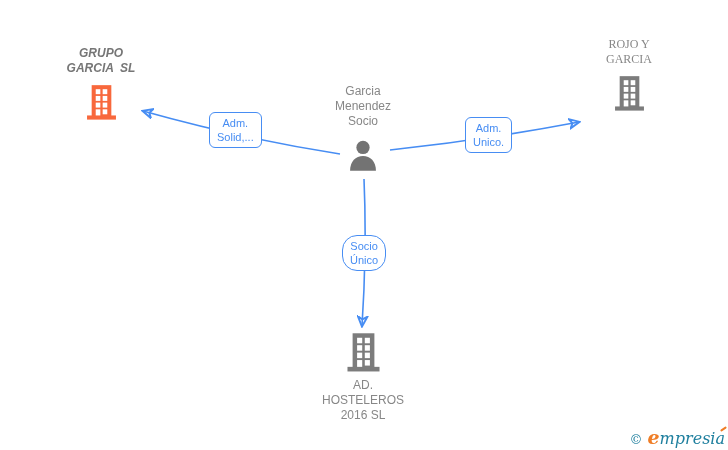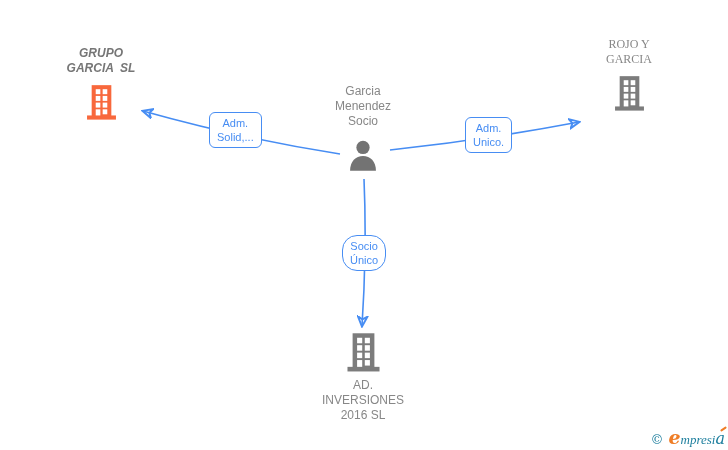--- a/index.html
+++ b/index.html
@@ -35,21 +35,21 @@
     text-align:center;padding:3px 7px;cursor:pointer;
   }
   .edge-label .line{display:block;white-space:pre;}
 
   .brand{
     position:absolute;right:3px;bottom:2px;display:flex;align-items:baseline;
     font-family:"DejaVu Serif", serif;font-style:italic;
   }
   .brand .copy{color:var(--logo-teal);font-size:13px;font-style:normal;margin-right:5px;}
   .brand .b-first{color:var(--logo-orange);font-size:19px;font-weight:bold;}
-  .brand .b-rest{color:var(--logo-teal);font-size:13px;font-family:Liberation Serif, serif;}
+  .brand .b-rest{color:var(--logo-teal);font-size:16px;}
   .brand .b-last{color:var(--logo-teal);font-size:16px;position:relative;}
   .brand .accent{
     position:absolute;top:-1px;right:-2px;width:7px;height:2px;
     background:var(--logo-orange);transform:rotate(-35deg);border-radius:1px;
   }
 </style>
 </head>
 <body>
 
 <svg width="0" height="0" style="position:absolute" aria-hidden="true">
@@ -107,21 +107,21 @@
   <svg class="icon person gap-top" width="36" height="36" style="margin-top:9px;">
       <use href="#icon-person"></use>
     </svg>
 </div>
 
 <div class="node" style="left:293px;top:332px;width:140px;">
   <svg class="icon building" width="41" height="41">
       <use href="#icon-building"></use>
     </svg>
   <span class="line" style="margin-top:5px;">AD.</span>
-  <span class="line">INVERSIONES</span>
+  <span class="line">HOSTELEROS</span>
   <span class="line">2016 SL</span>
 </div>
 
 <div class="edge-label" style="left:209px;top:112px;">
   <span class="line">Adm.</span>
   <span class="line">Solid,...</span>
 </div>
 
 <div class="edge-label" style="left:465px;top:117px;">
   <span class="line">Adm.</span>

